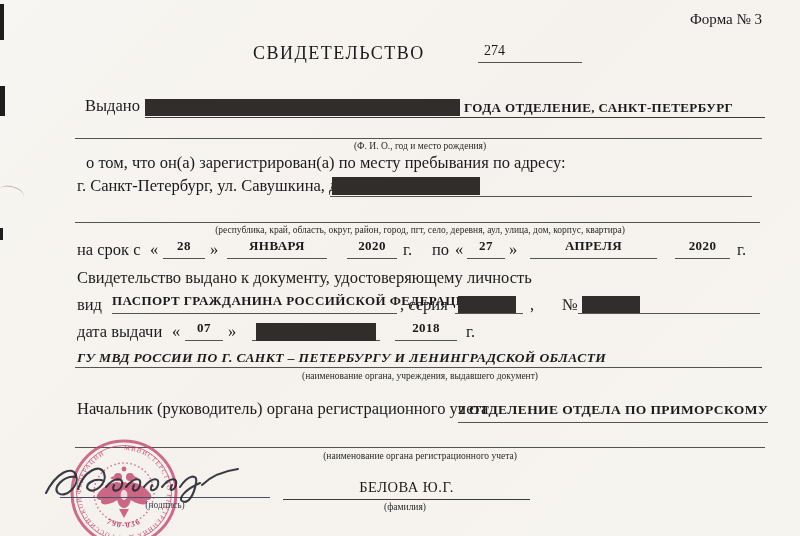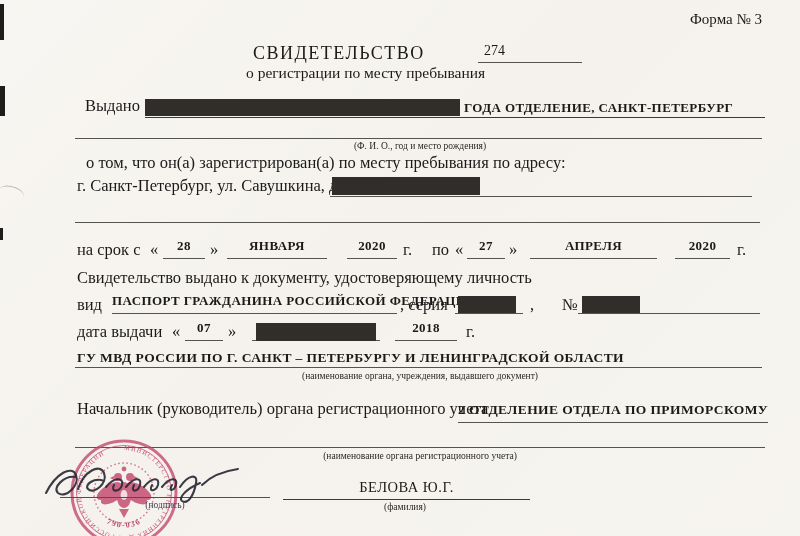--- a/index.html
+++ b/index.html
@@ -26,35 +26,35 @@
 <div class="page">
 
   <div class="artifact" style="left:0;top:4px;width:4px;height:36px;"></div>
   <div class="artifact" style="left:0;top:86px;width:5px;height:30px;"></div>
   <div class="abs" style="left:-2px;top:186px;width:26px;height:14px;border-top:1.5px solid #b9b5ae;border-radius:50%;transform:rotate(14deg);"></div>
   <div class="artifact" style="left:0;top:228px;width:3px;height:12px;"></div>
 
   <div class="abs t" style="right:38px;top:11px;font-size:15px;">Форма № 3</div>
   <div class="abs t" style="left:253px;top:43px;font-size:18px;letter-spacing:1.5px;">СВИДЕТЕЛЬСТВО</div>
   <div class="abs uline" style="left:478px;top:43px;width:98px;height:19px;font-size:14px;padding-left:6px;">274</div>
-  <div class="abs t" style="left:246px;top:64px;font-size:15.5px;">о регистрации по месту пребывания</div>
 
   <div class="abs t" style="left:85px;top:96px;">Выдано</div>
   <div class="abs uline2" style="left:145px;top:96px;width:620px;height:21px;"></div>
   <div class="abs redact" style="left:145px;top:99px;width:315px;height:17px;"></div>
   <div class="abs filled" style="left:464px;top:100px;">ГОДА ОТДЕЛЕНИЕ, САНКТ-ПЕТЕРБУРГ</div>
   <div class="abs uline" style="left:75px;top:120px;width:687px;height:18px;"></div>
   <div class="abs cap" style="left:160px;top:141px;width:520px;">(Ф. И. О., год и место рождения)</div>
 
   <div class="abs t" style="left:86px;top:153px;">о том, что он(а) зарегистрирован(а) по месту пребывания по адресу:</div>
 
   <div class="abs uline" style="left:330px;top:179px;width:422px;height:17px;"></div>
   <div class="abs t" style="left:77px;top:176px;">г. Санкт-Петербург, ул. Савушкина, дом</div>
   <div class="abs redact" style="left:332px;top:177px;width:148px;height:18px;"></div>
   <div class="abs uline" style="left:75px;top:205px;width:685px;height:17px;"></div>
+  <div class="abs cap" style="left:100px;top:225px;width:640px;">(республика, край, область, округ, район, город, пгт, село, деревня, аул, улица, дом, корпус, квартира)</div>
 
   <div class="abs t" style="left:77px;top:240px;">на срок с</div>
   <div class="abs t" style="left:150px;top:240px;">«</div>
   <div class="abs uline cell filled" style="left:163px;top:238px;width:42px;height:20px;">28</div>
   <div class="abs t" style="left:210px;top:240px;">»</div>
   <div class="abs uline cell filled" style="left:227px;top:238px;width:100px;height:20px;">ЯНВАРЯ</div>
   <div class="abs uline cell filled" style="left:347px;top:238px;width:50px;height:20px;">2020</div>
   <div class="abs t" style="left:403px;top:240px;">г.</div>
   <div class="abs t" style="left:432px;top:240px;">по</div>
   <div class="abs t" style="left:455px;top:240px;">«</div>
@@ -78,21 +78,21 @@
 
   <div class="abs t" style="left:77px;top:322px;">дата выдачи</div>
   <div class="abs t" style="left:172px;top:322px;">«</div>
   <div class="abs uline cell filled" style="left:185px;top:320px;width:38px;height:20px;">07</div>
   <div class="abs t" style="left:228px;top:322px;">»</div>
   <div class="abs uline" style="left:252px;top:320px;width:128px;height:20px;"></div>
   <div class="abs redact" style="left:256px;top:323px;width:120px;height:18px;"></div>
   <div class="abs uline cell filled" style="left:395px;top:320px;width:62px;height:20px;">2018</div>
   <div class="abs t" style="left:466px;top:322px;">г.</div>
 
-  <div class="abs filled" style="left:77px;top:350px;font-size:13.5px;">ГУ МВД РОССИИ ПО Г. САНКТ – ПЕТЕРБУРГУ И ЛЕНИНГРАДСКОЙ ОБЛАСТИ</div>
+  <div class="abs filled" style="left:77px;top:350px;font-size:13.5px;font-style:italic;">ГУ МВД РОССИИ ПО Г. САНКТ – ПЕТЕРБУРГУ И ЛЕНИНГРАДСКОЙ ОБЛАСТИ</div>
   <div class="abs uline" style="left:75px;top:349px;width:687px;height:18px;"></div>
   <div class="abs t" style="left:77px;top:399px;">Начальник (руководитель) органа регистрационного учета</div>
 
   <div class="abs cap" style="left:250px;top:371px;width:340px;">(наименование органа, учреждения, выдавшего документ)</div>
   <div class="abs uline cell filled" style="left:458px;top:398px;width:310px;height:24px;font-size:13.5px;line-height:24px;">2 ОТДЕЛЕНИЕ ОТДЕЛА ПО ПРИМОРСКОМУ</div>
   <div class="abs uline" style="left:75px;top:428px;width:690px;height:19px;"></div>
   <div class="abs cap" style="left:250px;top:451px;width:340px;">(наименование органа регистрационного учета)</div>
 
   <svg class="abs stamp-svg" style="left:68px;top:437px;" width="112" height="112" viewBox="0 0 112 112">
     <g fill="none" stroke="#c2466e">

